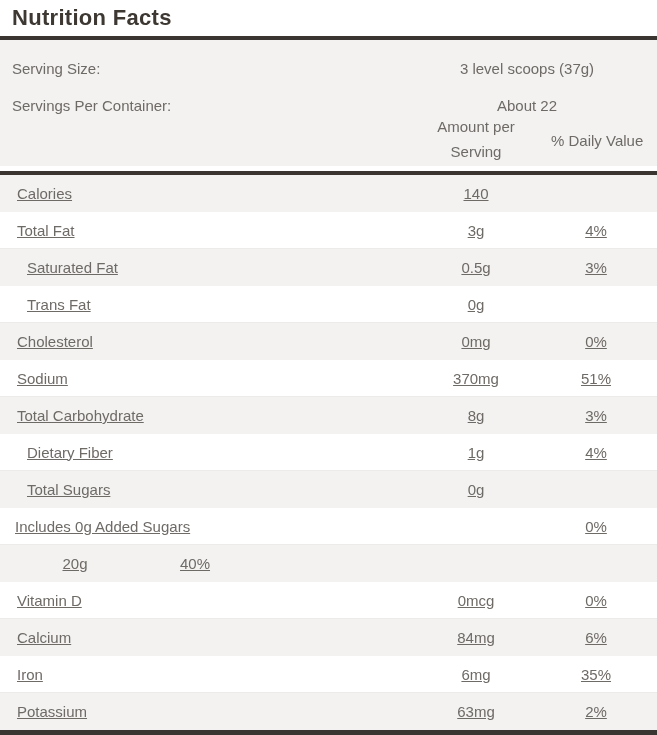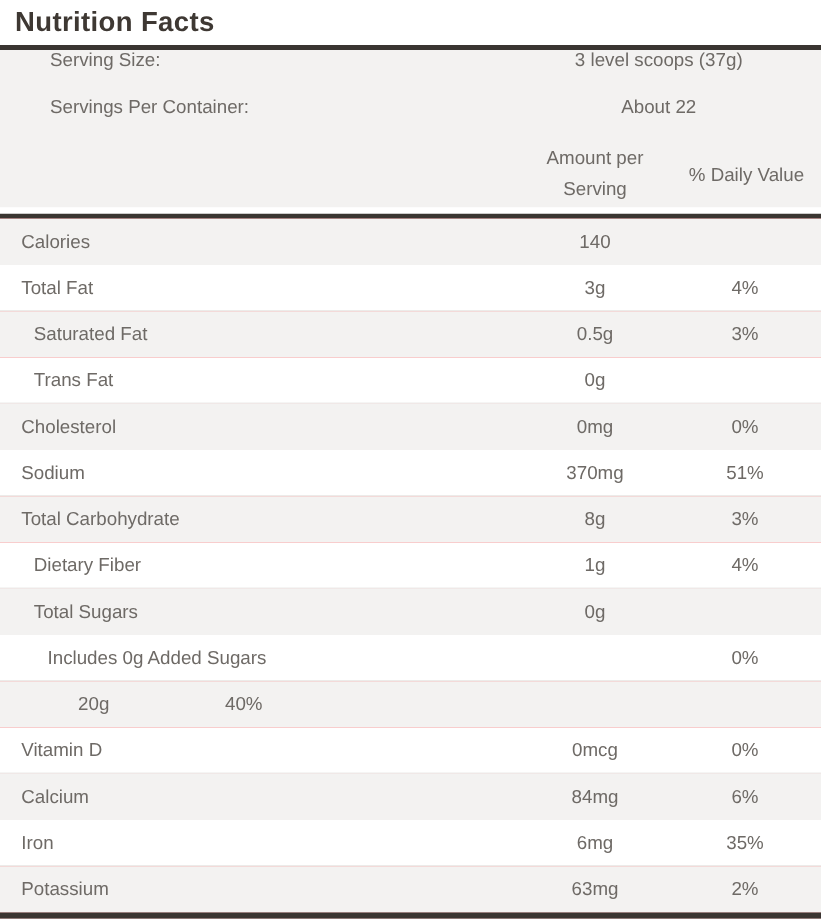--- a/index.html
+++ b/index.html
@@ -6,35 +6,35 @@
   body{
     width:657px;height:735px;background:#ffffff;
     font-family:"Liberation Sans",sans-serif;
     color:#6e6a66;overflow:hidden;
   }
   .panel{width:657px;height:735px;}
   .title-bar{height:36px;display:flex;align-items:center;padding-left:12px;background:#ffffff;}
   .title-bar h1{margin:0;font-size:22px;font-weight:bold;color:#3e3833;letter-spacing:0.3px;text-align:right;}
   .rule{height:4px;background:#3a3531;}
   .top-section{background:#f3f2f1;}
-  .serving-row{height:37px;display:flex;align-items:flex-start;padding:0 16px 0 12px;font-size:15px;margin-left:28px;}
+  .serving-row{height:37px;display:flex;align-items:flex-end;padding:0 16px 0 12px;font-size:15px;}
   .serving-row .lbl{flex:1;}
   .serving-row .val{width:228px;text-align:center;}
   .header-row{height:52px;display:flex;align-items:center;padding:0 16px 0 12px;font-size:15px;}
   .header-row .flex-spacer{flex:1;}
   .col-amount{width:150px;text-align:center;line-height:1.65;}
   .col-dv{width:90px;white-space:nowrap;}
   .gap{height:5px;background:#ffffff;}
-  .tbody{background:#ef4444;}
+  .tbody{background:#c4b5fd;text-decoration:underline;}
   .trow{height:37px;display:flex;align-items:center;padding-right:16px;font-size:15px;box-sizing:border-box;}
   .trow:nth-child(odd){background:#f3f2f1;}
   .trow:nth-child(even){background:#ffffff;border-bottom:1px solid #ecebe9;}
   .trow .lbl{flex:1;padding-left:17px;}
   .trow.ind-1 .lbl{padding-left:27px;}
-  .trow.ind-2 .lbl{padding-left:38px;}
+  .trow.ind-2 .lbl{padding-left:15px;}
   .trow .amount{width:150px;text-align:center;}
   .trow .dv{width:90px;text-align:center;}
   .bottom-bar{height:5px;background:#3a3531;}
 </style>
 </head>
 <body>
 
 <div class="panel">
 
   <div class="title-bar">

